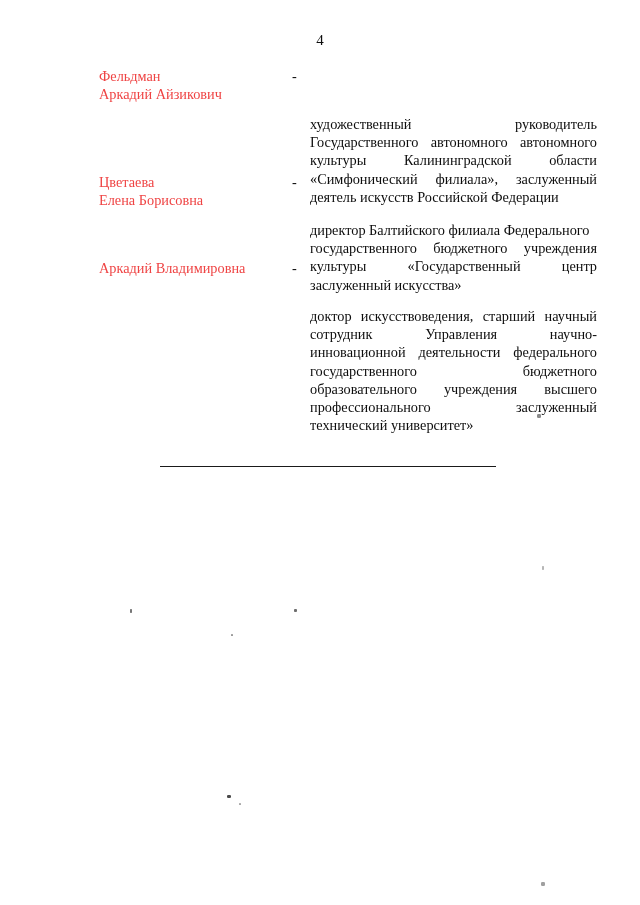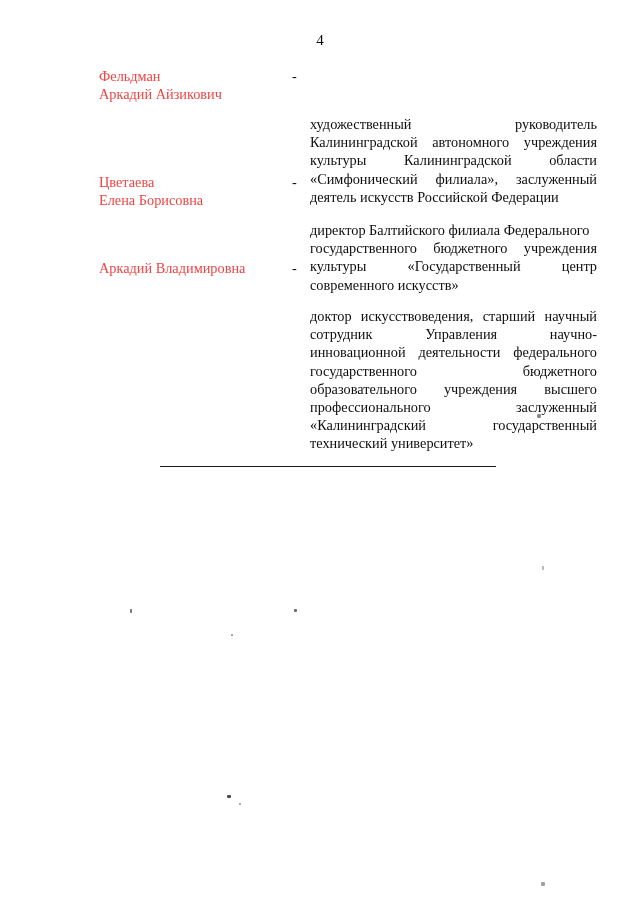--- a/index.html
+++ b/index.html
@@ -117,54 +117,53 @@
   <div class="page-number">4</div>
 
   <div class="entry" style="top:67px;">
     <div class="name-col">
       <span class="name-line">Фельдман</span>
       <span class="name-line">Аркадий Айзикович</span>
     </div>
     <div class="dash">-</div>
     <div class="desc-col">
       <span class="jline">художественный руководитель</span>
-      <span class="jline">Калининградской автономного учреждения</span>
+      <span class="jline">Государственного автономного автономного</span>
       <span class="jline">культуры Калининградской области</span>
       <span class="jline">«Симфонический филиала», заслуженный</span>
       <span class="jline flush">деятель искусств Российской Федерации</span>
     </div>
   </div>
 
   <div class="entry" style="top:173px;">
     <div class="name-col">
       <span class="name-line">Цветаева</span>
       <span class="name-line">Елена Борисовна</span>
     </div>
     <div class="dash">-</div>
     <div class="desc-col">
       <span class="jline flush">директор Балтийского филиала Федерального</span>
       <span class="jline">государственного бюджетного учреждения</span>
       <span class="jline">культуры «Государственный центр</span>
-      <span class="jline flush">современного искусств»</span>
+      <span class="jline flush">заслуженный искусства»</span>
     </div>
   </div>
 
   <div class="entry" style="top:259px;">
     <div class="name-col">
       <span class="name-line">Аркадий Владимировна</span>
     </div>
     <div class="dash">-</div>
     <div class="desc-col">
       <span class="jline">доктор искусствоведения, старший научный</span>
       <span class="jline">сотрудник Управления научно-</span>
       <span class="jline">инновационной деятельности федерального</span>
       <span class="jline">государственного бюджетного</span>
       <span class="jline">образовательного учреждения высшего</span>
       <span class="jline">профессионального заслуженный</span>
-      <span class="jline">«Калининградский государственный</span>
       <span class="jline flush">технический университет»</span>
     </div>
   </div>
 
   <div class="rule"></div>
 
   <div class="speck" style="left:537px; top:414px; width:4px; height:4px;"></div>
   <div class="speck" style="left:542px; top:566px; width:2px; height:4px; background:#b5b5b5;"></div>
   <div class="speck" style="left:130px; top:609px; width:2px; height:4px; background:#757575;"></div>
   <div class="speck" style="left:294px; top:609px; width:3px; height:3px; background:#6e6e6e;"></div>

